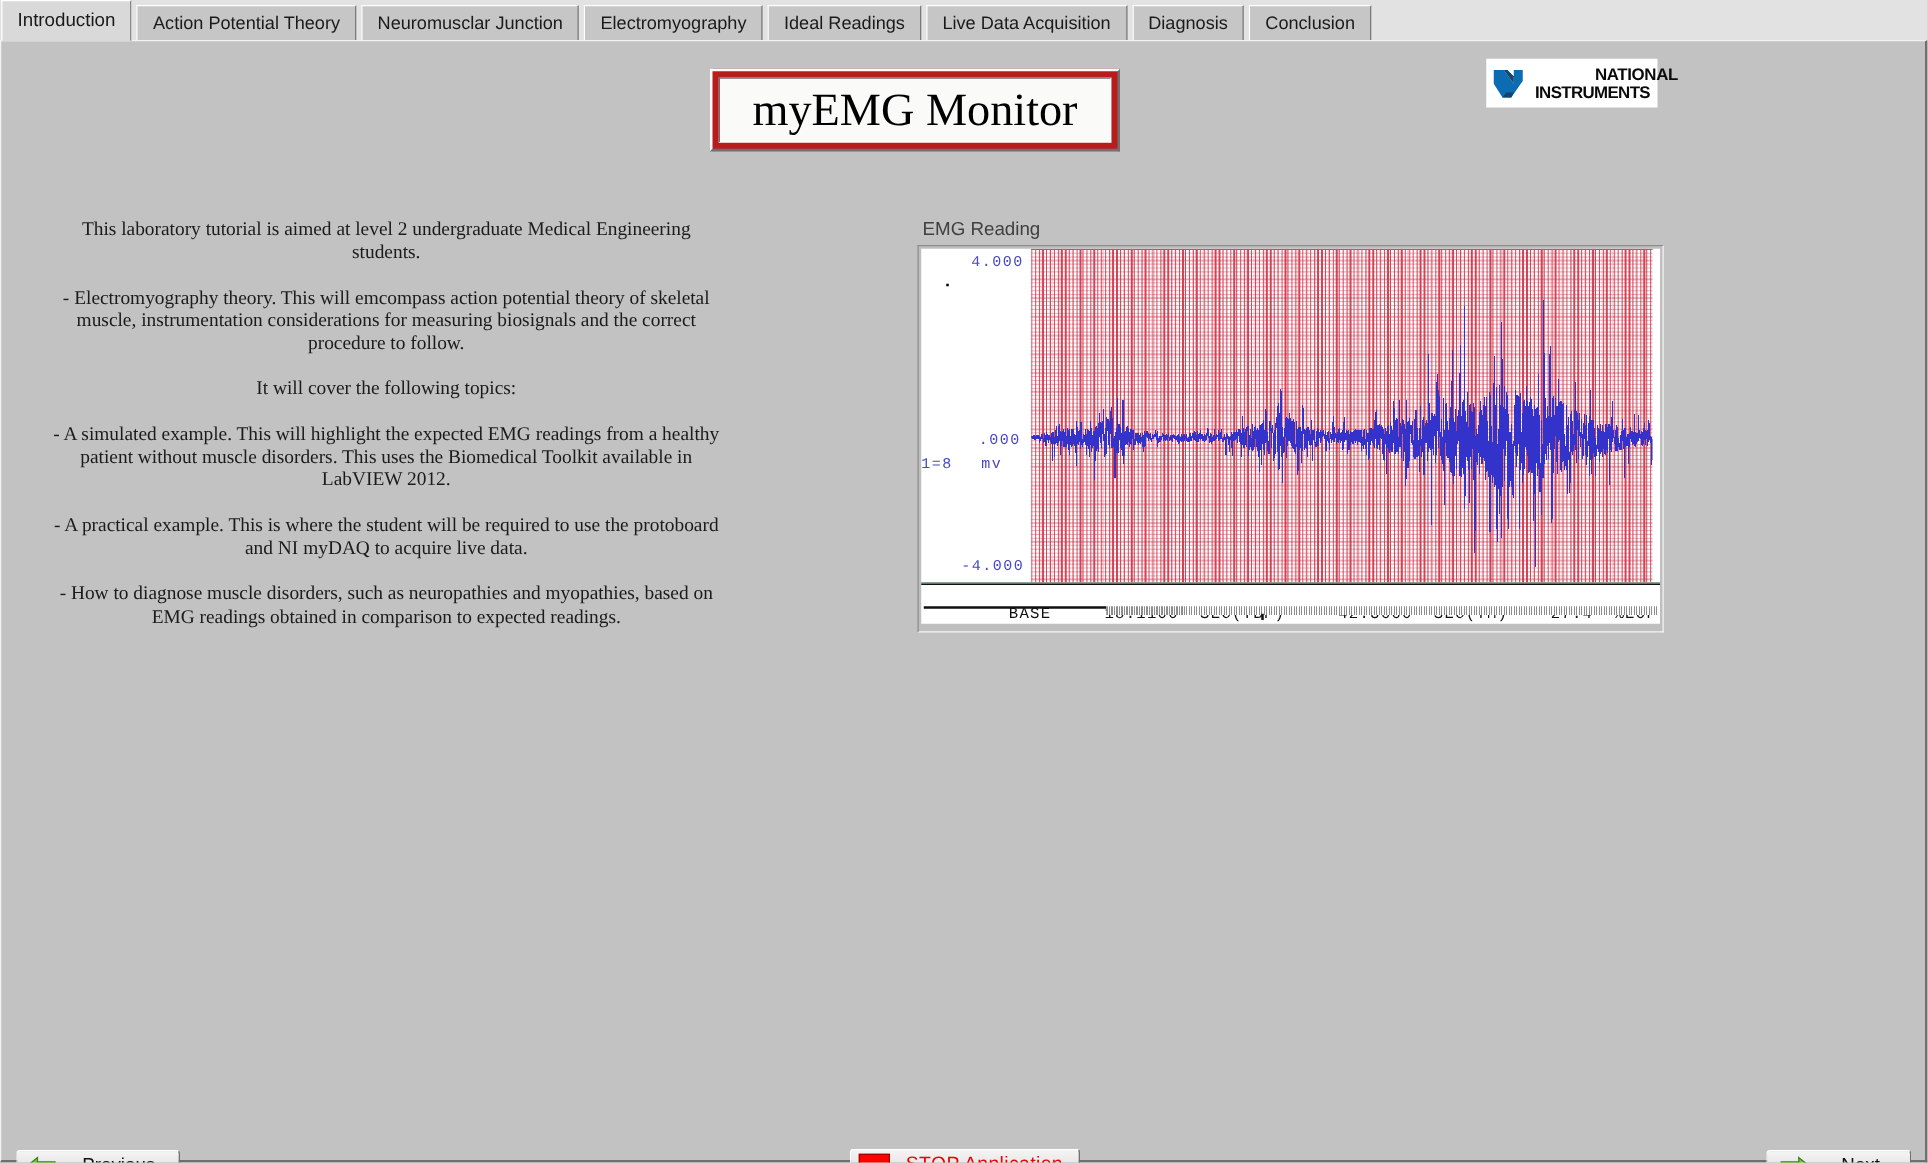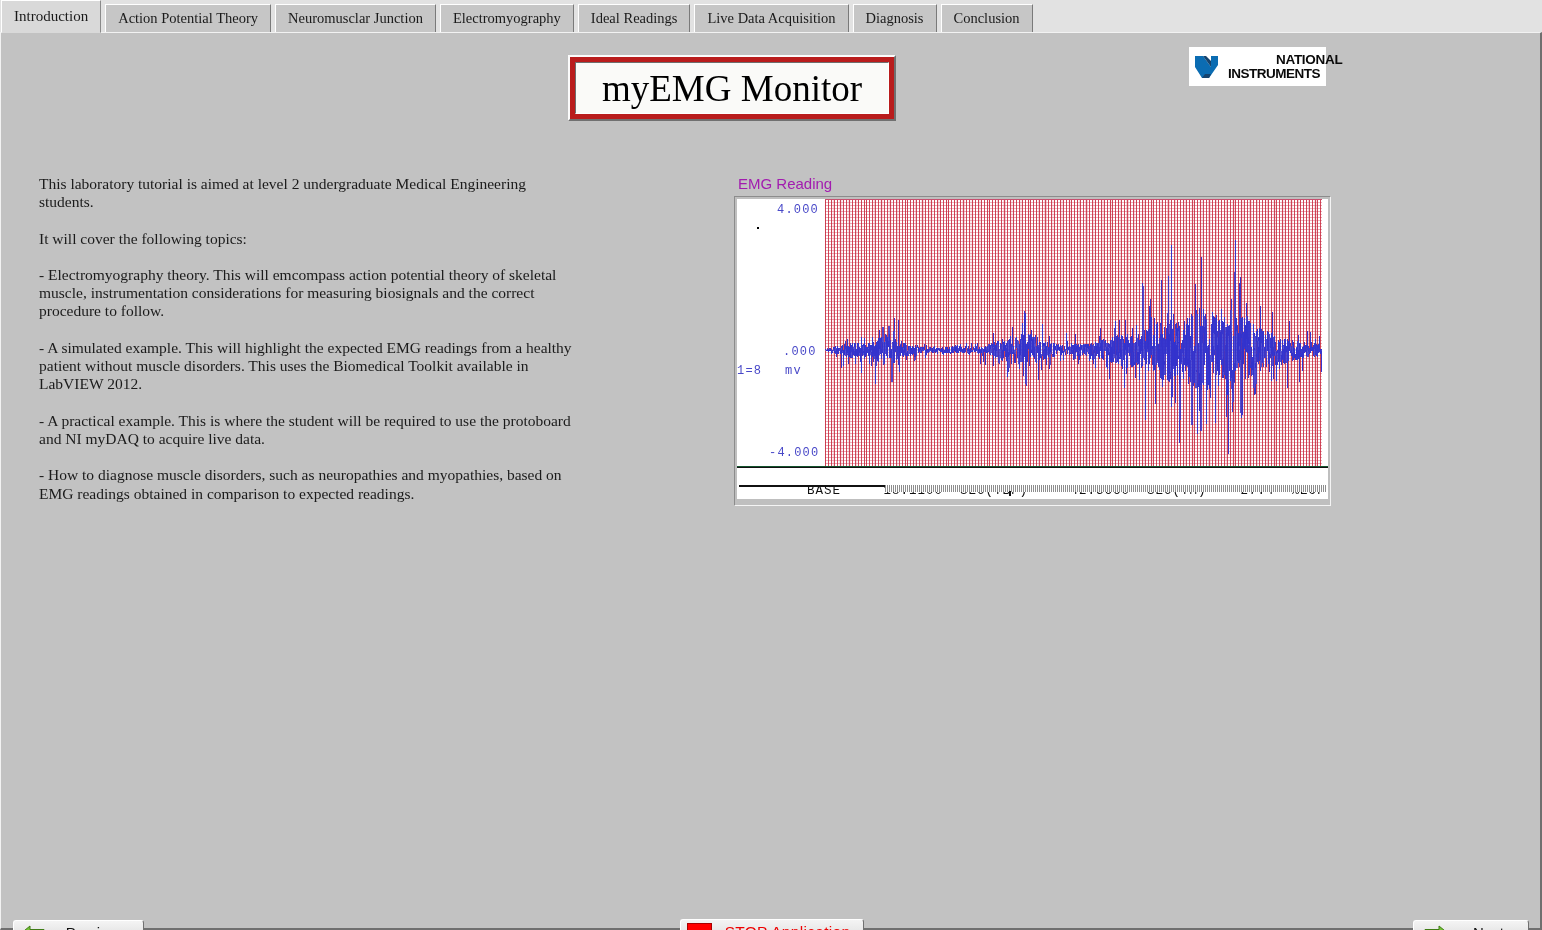--- a/index.html
+++ b/index.html
@@ -39,21 +39,20 @@
     justify-content: center;
     font-size: 14.5px;
     color: #1a1a1a;
     background: #c6c6c6;
     border-top: 1px solid #ffffff;
     border-left: 1px solid #ffffff;
     border-right: 1px solid #7a7a7a;
     border-bottom: 1px solid #8f8f8f;
     white-space: nowrap;
     cursor: default;
-    font-family: Liberation Serif, serif;
   }
   .tab.active {
     height: 33px;
     background: #d9d9d9;
     border-bottom: 1px solid #d9d9d9;
     border-right: 1px solid #8a8a8a;
     z-index: 4;
     font-size: 15px;
   }
 
@@ -125,28 +124,28 @@
   
   .body-text {
     position: absolute;
     left: 38px; top: 142px;
     width: 540px;
     font-family: "Liberation Serif", "DejaVu Serif", serif;
     font-size: 15.5px;
     line-height: 18.3px;
     color: #1b1b1b;
   }
-  .body-text p { margin: 0 0 18px 0; }
+  .body-text p { margin: 0 0 18px 0; text-align: center; }
 
   
   .chart-label {
     position: absolute;
     left: 737px; top: 142px;
     font-size: 15px;
-    color: #a21caf;
+    color: #404040;
   }
   .chart-frame {
     position: absolute;
     left: 733px; top: 163px;
     width: 597px; height: 310px;
     background: #bfbfbf;
     border-top: 1px solid #8c8c8c;
     border-left: 1px solid #8c8c8c;
     border-right: 1px solid #f4f4f4;
     border-bottom: 1px solid #f4f4f4;
@@ -320,22 +319,22 @@
         <path d="M24,3 L24,12 L20,12 L20,3 Z" fill="#0b6cb2"></path>
       </svg>
       <div class="ni-words">
         <span class="l1">NATIONAL</span>
         <span class="l2">INSTRUMENTS</span>
       </div>
     </div>
 
     <div class="body-text" id="introtext">
         <p>This laboratory tutorial is aimed at level 2 undergraduate Medical Engineering students.</p>
+        <p>- Electromyography theory. This will emcompass action potential theory of skeletal muscle, instrumentation considerations for measuring biosignals and the correct procedure to follow.</p>
         <p>It will cover the following topics:</p>
-        <p>- Electromyography theory. This will emcompass action potential theory of skeletal muscle, instrumentation considerations for measuring biosignals and the correct procedure to follow.</p>
         <p>- A simulated example. This will highlight the expected EMG readings from a healthy patient without muscle disorders. This uses the Biomedical Toolkit available in LabVIEW 2012.</p>
         <p>- A practical example. This is where the student will be required to use the protoboard and NI myDAQ to acquire live data.</p>
         <p>- How to diagnose muscle disorders, such as neuropathies and myopathies, based on EMG readings obtained in comparison to expected readings.</p>
       </div>
 
     <div class="chart-label">EMG Reading</div>
 
     <div class="chart-frame">
       <div class="chart-plot">
         <div class="chart-grid"></div>

